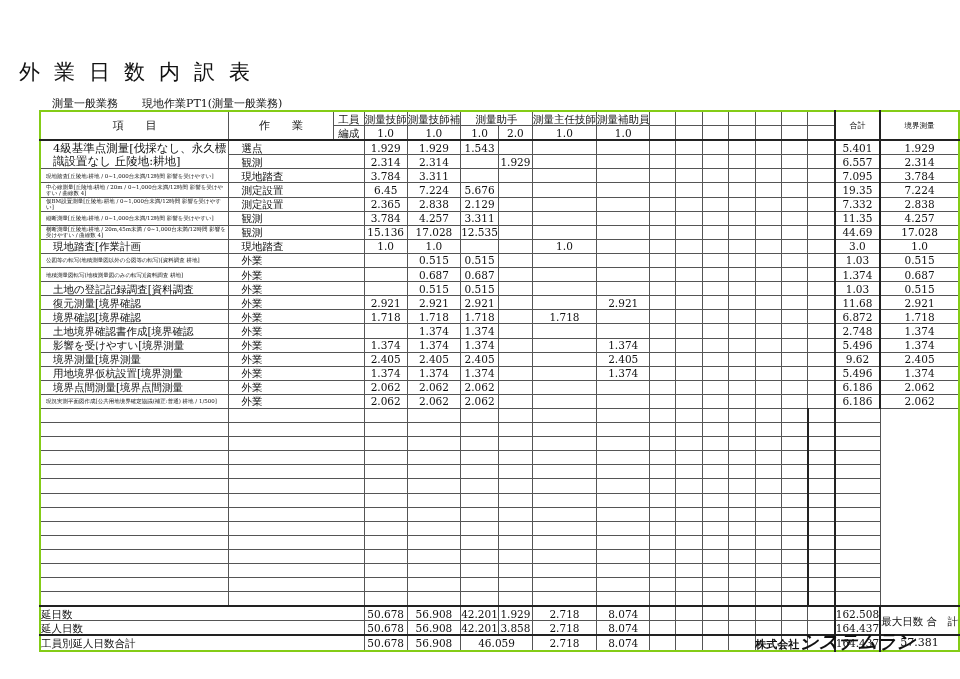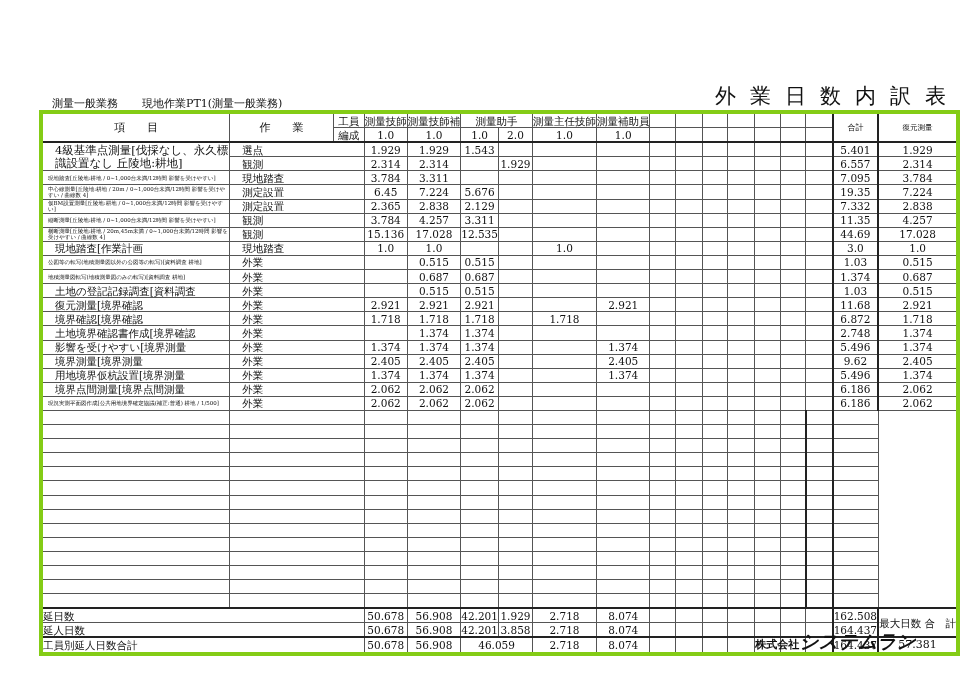--- a/index.html
+++ b/index.html
@@ -1,32 +1,32 @@
 <!DOCTYPE html>
 <html><head>
 <meta charset="utf-8">
 <style>
   html, body { margin:0; padding:0; background:#fff; }
   body { width:960px; height:679px; position:relative; font-family:"DejaVu Serif","Liberation Serif",serif; color:#111; overflow:hidden; }
-  .title { position:absolute; left:0; width:960px; top:58px; text-align:right; font-family:"DejaVu Sans","Liberation Sans",sans-serif; font-size:21px; letter-spacing:14px; padding-left:4px; box-sizing:border-box;margin-top:24px; }
+  .title { position:absolute; left:0; width:960px; top:58px; text-align:left; font-family:"DejaVu Sans","Liberation Sans",sans-serif; font-size:21px; letter-spacing:14px; padding-left:19px; box-sizing:border-box; }
   .subtitle { position:absolute; left:52px; top:96px; font-size:11px; white-space:pre; }
   .subtitle span { margin-right:24px;margin-top:36px; }
-  table.grid { position:absolute; left:39px; top:110px; border-collapse:collapse; table-layout:fixed; border:4px solid #84cc16; }
+  table.grid { position:absolute; left:39px; top:110px; border-collapse:collapse; table-layout:fixed; border:2px solid #84cc16; }
   table.grid td { border:1px solid #555; padding:0; height:13.1px; font-size:10.5px; line-height:12px; overflow:hidden; white-space:nowrap; }
   table.grid td.num { text-align:center; }
   td.item { padding-left:12px !important; font-size:11px; }
   td.item.small { font-size:5.5px; line-height:6px; white-space:normal; padding-left:5px !important; }
   td.item.big { font-size:11.5px; line-height:12.5px; white-space:normal; }
   td.work { padding-left:12px !important; font-size:11px; }
   td.hdr { text-align:center; font-size:10.5px; }
   td.tiny { font-size:5px; text-align:center;margin-top:9px; }
   td.th { border-left:2px solid #222 !important; }
   tr.thickTop td { border-top:2px solid #222; }
   td.label-right { padding-right:4px !important; font-size:10px; }
-  td.totsmall { font-size:7px; }
+  td.totsmall { font-size:7px; text-align:center; }
   td.maxlbl { font-size:7.5px; line-height:8px; text-align:left; white-space:normal; }
   .logo { position:absolute; right:44px; top:629px; font-family:"DejaVu Sans","Liberation Sans",sans-serif; font-weight:bold; }
   .logo .co { font-size:11px; }
   .logo .nm { font-size:19px; letter-spacing:0px; font-style:italic; }
 </style>
 </head>
 <body>
 
 <div class="title">外業日数内訳表</div>
 <div class="subtitle"><span>測量一般業務</span><span>現地作業PT1(測量一般業務)</span></div>
@@ -62,21 +62,21 @@
       <td class="tiny">測量主任技師</td>
       <td class="tiny">測量補助員</td>
       <td></td>
         <td></td>
         <td></td>
         <td></td>
         <td></td>
         <td></td>
         <td></td>
       <td class="hdr th" rowspan="2" style="font-size:8px">合計</td>
-      <td class="hdr th" rowspan="2" style="font-size:7.5px">復元測量</td>
+      <td class="hdr th" rowspan="2" style="font-size:7.5px">境界測量</td>
     </tr>
     <tr>
       <td class="hdr">編成</td>
       <td class="num">1.0</td>
       <td class="num">1.0</td>
       <td class="num">1.0</td>
       <td class="num">2.0</td>
       <td class="num">1.0</td>
       <td class="num">1.0</td>
       <td></td>

